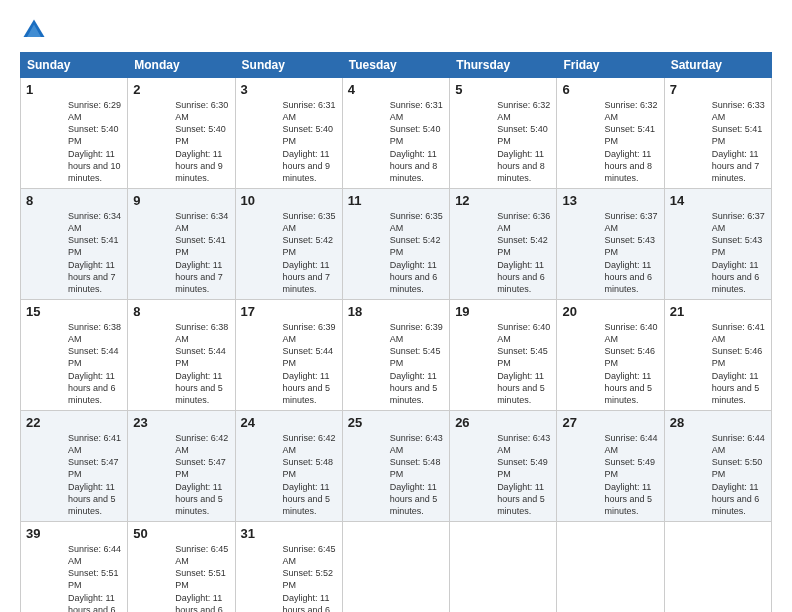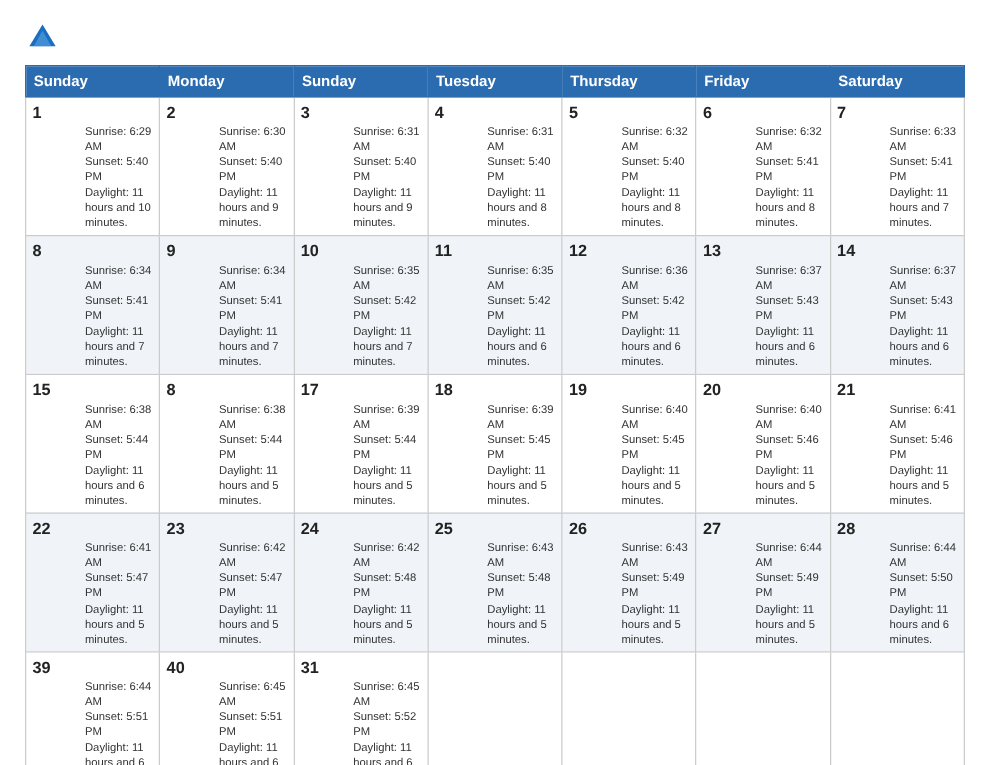--- a/index.html
+++ b/index.html
@@ -298,21 +298,21 @@
         </td>
         </tr>
         <tr>
           <td>
           <span class="day-num">39</span>
           <div class="cell-info">
             Sunrise: 6:44 AM<br>Sunset: 5:51 PM<br>Daylight: 11 hours and 6 minutes.
           </div>
         </td>
           <td>
-          <span class="day-num">40</span>
+          <span class="day-num">50</span>
           <div class="cell-info">
             Sunrise: 6:45 AM<br>Sunset: 5:51 PM<br>Daylight: 11 hours and 6 minutes.
           </div>
         </td>
           <td>
           <span class="day-num">31</span>
           <div class="cell-info">
             Sunrise: 6:45 AM<br>Sunset: 5:52 PM<br>Daylight: 11 hours and 6 minutes.
           </div>
         </td>

